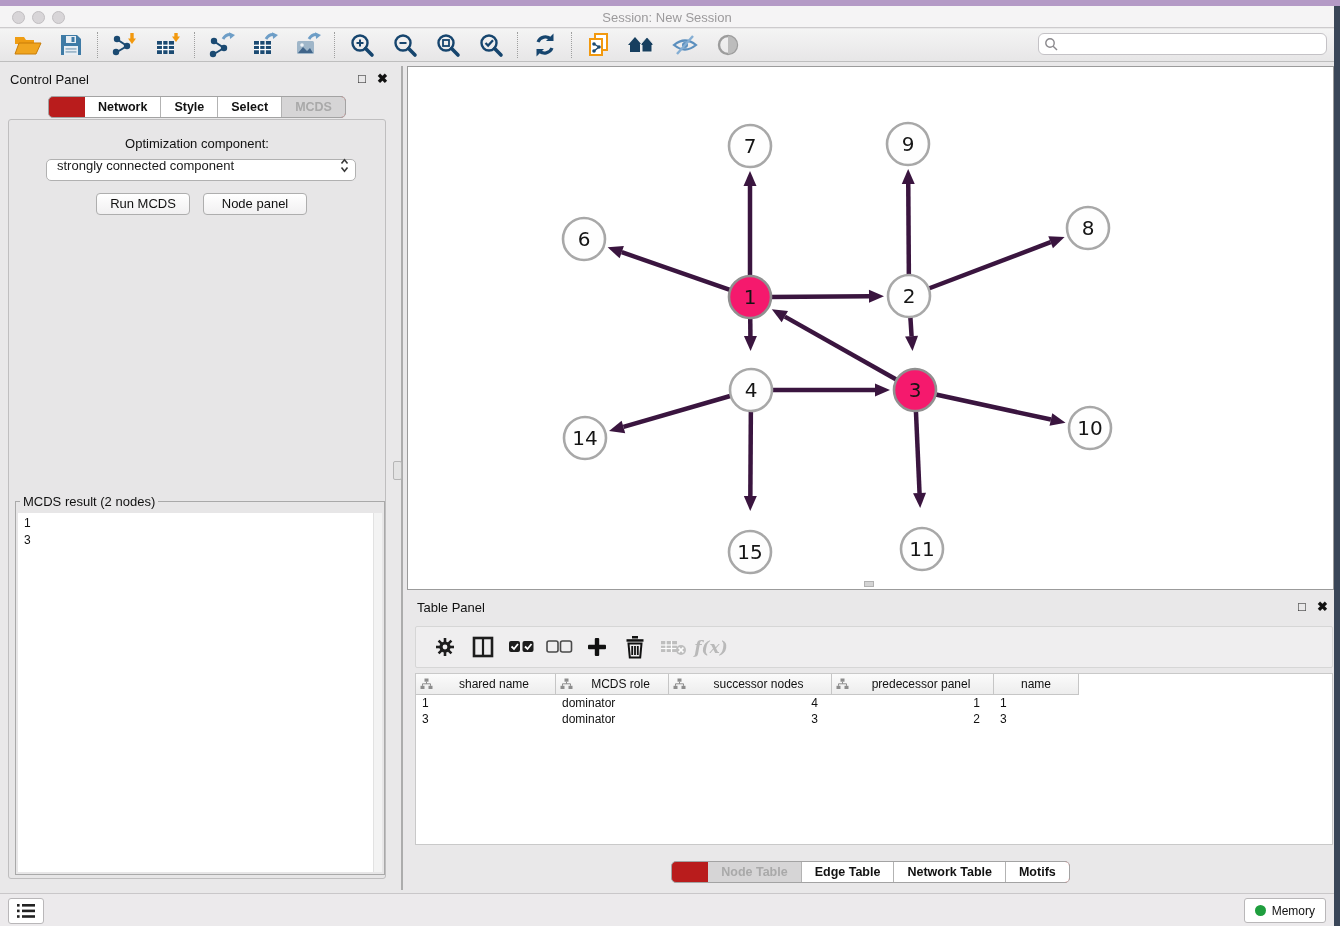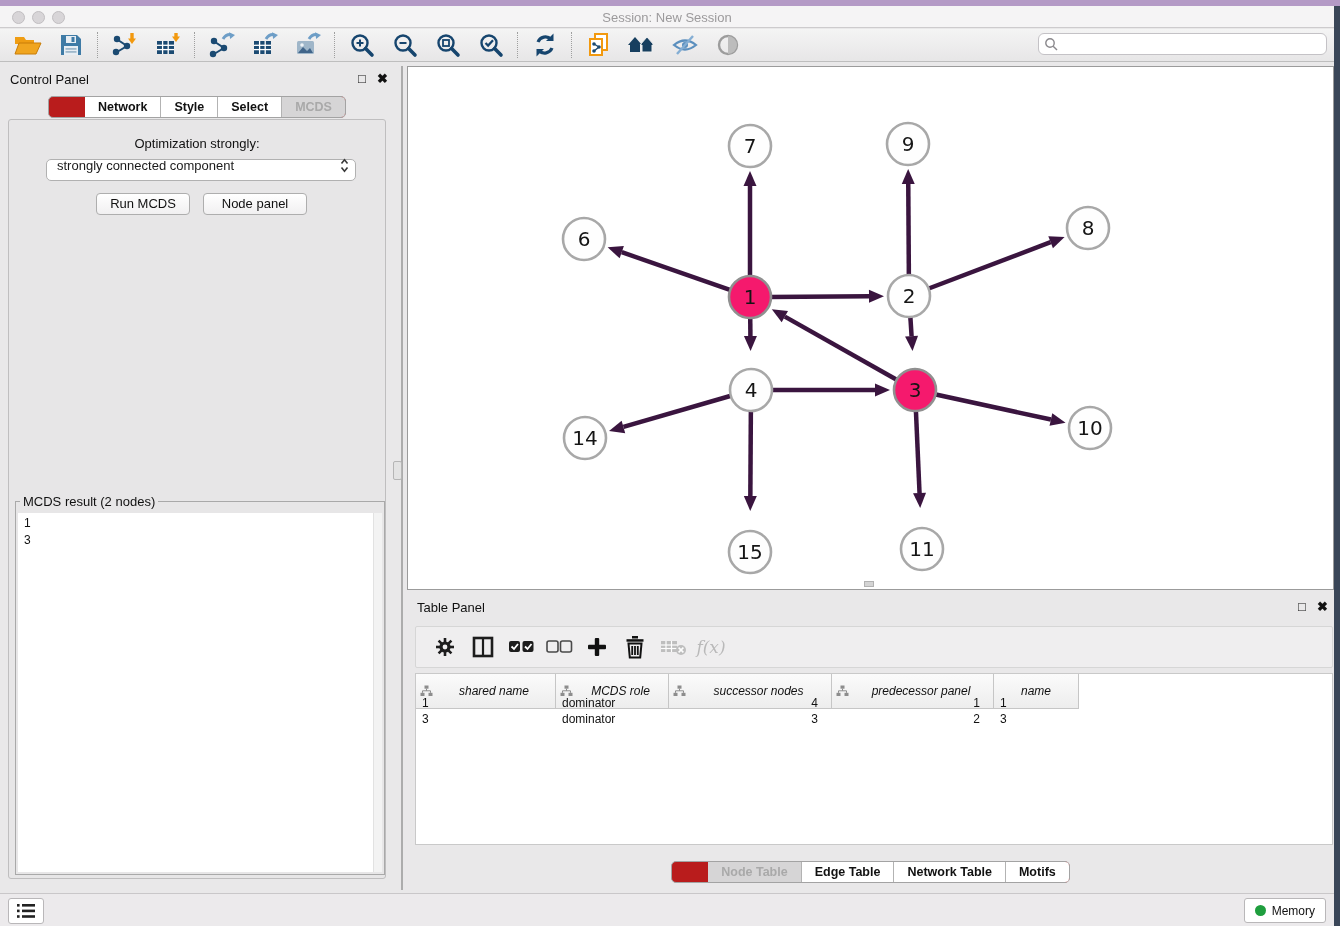--- a/index.html
+++ b/index.html
@@ -56,25 +56,25 @@
   .traffic.yellow { background:#f7a821; border:1px solid #d88f16; }
   .traffic.yellow::after { content:'\2212'; }
   .traffic.green { background:#2eb845; border:1px solid #249a37; color:rgba(10,60,20,0.8); }
   .traffic.green::after { content:'+'; }
   #graph-svg { position:absolute; left:0; top:22px; }
   .net-grip { position:absolute; left:456px; bottom:2px; width:10px; height:6px; background:#d4d4d4; border:1px solid #b2b2b2; }
 
   
   .table-panel { left:407px; top:595px; width:927px; height:295px; background:#e9e8e9; }
   .tp-title { position:absolute; left:10px; top:5px; font-size:13px; color:#111; }
-  .tp-toolbar { position:absolute; left:8px; top:31px; width:918px; height:42px; background:#efeeef; border:1px solid #d6d6d6; border-radius:2px; display:flex; align-items:center; padding-left:10px; }
+  .tp-toolbar { position:absolute; left:8px; top:31px; width:918px; height:42px; background:#efeeef; border:1px solid #d6d6d6; border-radius:2px; display:flex; align-items:center; padding-left:10px;font-weight:bold; }
   .tp-btn { width:38px; height:34px; display:flex; align-items:center; justify-content:center; cursor:default; }
   .tbl { position:absolute; left:8px; top:78px; width:918px; height:172px; background:#fff; border:1px solid #c9c9c9; overflow:hidden; }
   .tbl-head { display:flex; height:21px; }
-  .th { height:35px; background:linear-gradient(#fbfbfb,#ededed); border-right:1px solid #c6c6c6; border-bottom:1px solid #c6c6c6; display:flex; align-items:center; font-size:12px; color:#111; padding:0 4px; cursor:default;font-style:italic; }
+  .th { height:21px; background:linear-gradient(#fbfbfb,#ededed); border-right:1px solid #c6c6c6; border-bottom:1px solid #c6c6c6; display:flex; align-items:center; font-size:12px; color:#111; padding:0 4px; cursor:default; }
   .th .th-label { flex:1; text-align:center; }
   .tbl-row { display:flex; height:16px; }
   .td { font-size:12px; line-height:16px; padding:0 10px 0 6px; color:#111; overflow:hidden; white-space:nowrap; }
   .td.right { text-align:right; padding-right:14px; }
 
   
   .status-bar { left:0; top:893px; width:1334px; height:33px; background:#eceaec; border-top:1px solid #c9c7c9; }
   .sb-left-btn { position:absolute; left:8px; top:4px; width:36px; height:26px; background:#fff; border:1px solid #b9b7b9; border-radius:3px; display:flex; align-items:center; justify-content:center; cursor:default; }
   .memory-btn { position:absolute; right:8px; top:4px; height:25px; background:#fff; border:1px solid #b9b7b9; border-radius:3px; display:flex; align-items:center; padding:0 10px; gap:6px; font-size:12px; color:#111; cursor:default; }
   .mem-dot { width:11px; height:11px; border-radius:50%; }
@@ -293,21 +293,21 @@
 <span class="panel-icon" style="left:377px; top:72px">✖</span>
 <div class="tabs-row" style="left:0; top:96px; width:394px;">
     <div class="tab-group">
       <div class="tab">Network</div>
       <div class="tab">Style</div>
       <div class="tab">Select</div>
       <div class="tab active">MCDS</div>
     </div>
   </div>
 <div class="abs cp-content">
-  <div class="opt-label">Optimization strongly:</div>
+  <div class="opt-label">Optimization component:</div>
   <div class="dropdown">
     <span class="dd-label">strongly connected component</span>
     <span style="display:flex" id="dd-stepper-slot">
         <svg width="9" height="15" viewBox="0 0 9 15">
           <path d="M1.5 5.5 L4.5 1.8 L7.5 5.5" fill="none" stroke="#3a3a3a" stroke-width="1.6"></path>
           <path d="M1.5 9.5 L4.5 13.2 L7.5 9.5" fill="none" stroke="#3a3a3a" stroke-width="1.6"></path>
         </svg>
       </span>
   </div>
   <div class="btn" style="left:87px; top:73px; width:94px;">Run MCDS</div>

